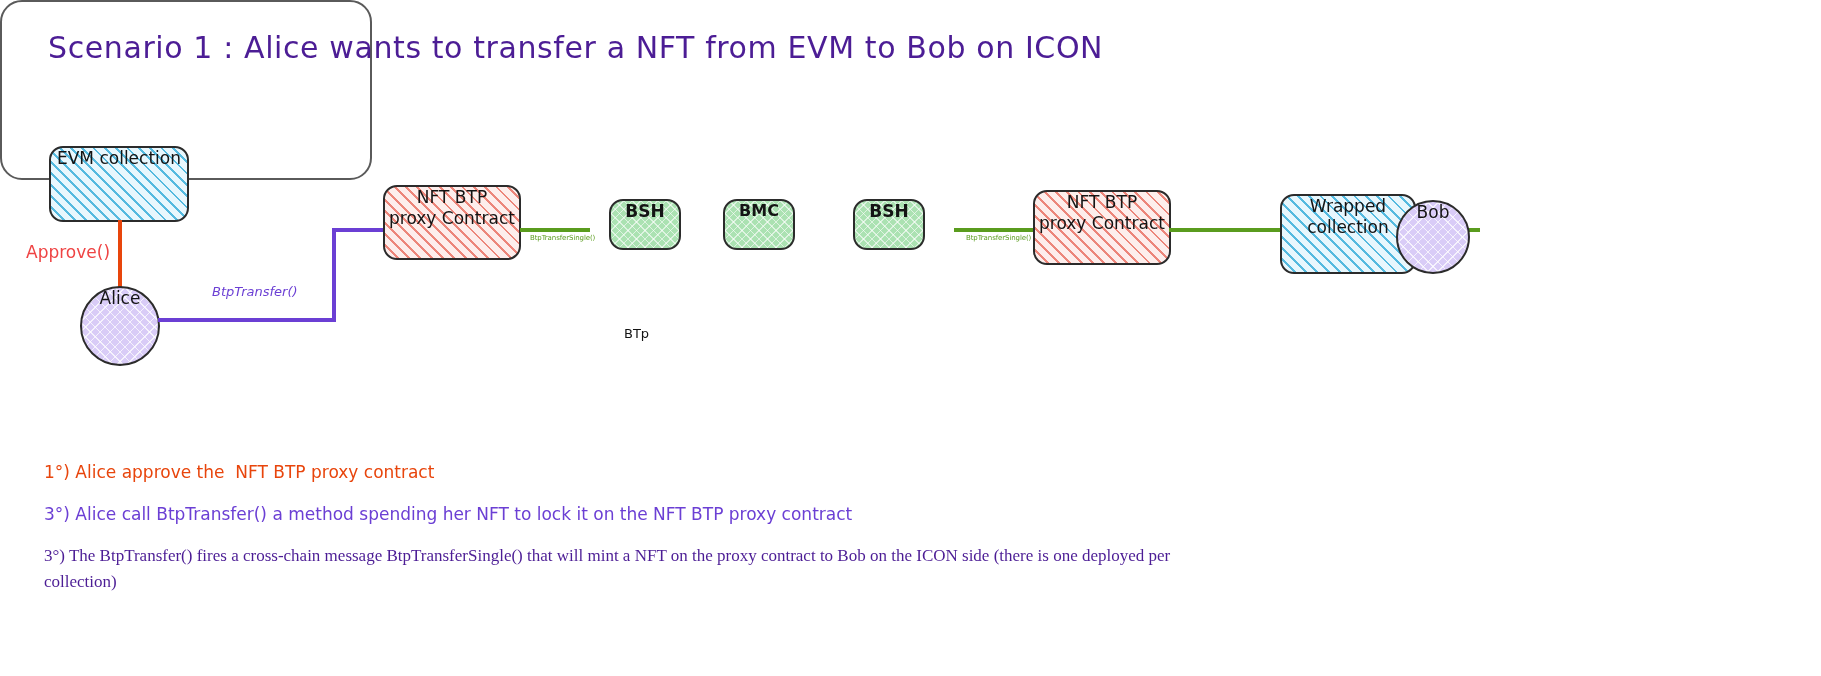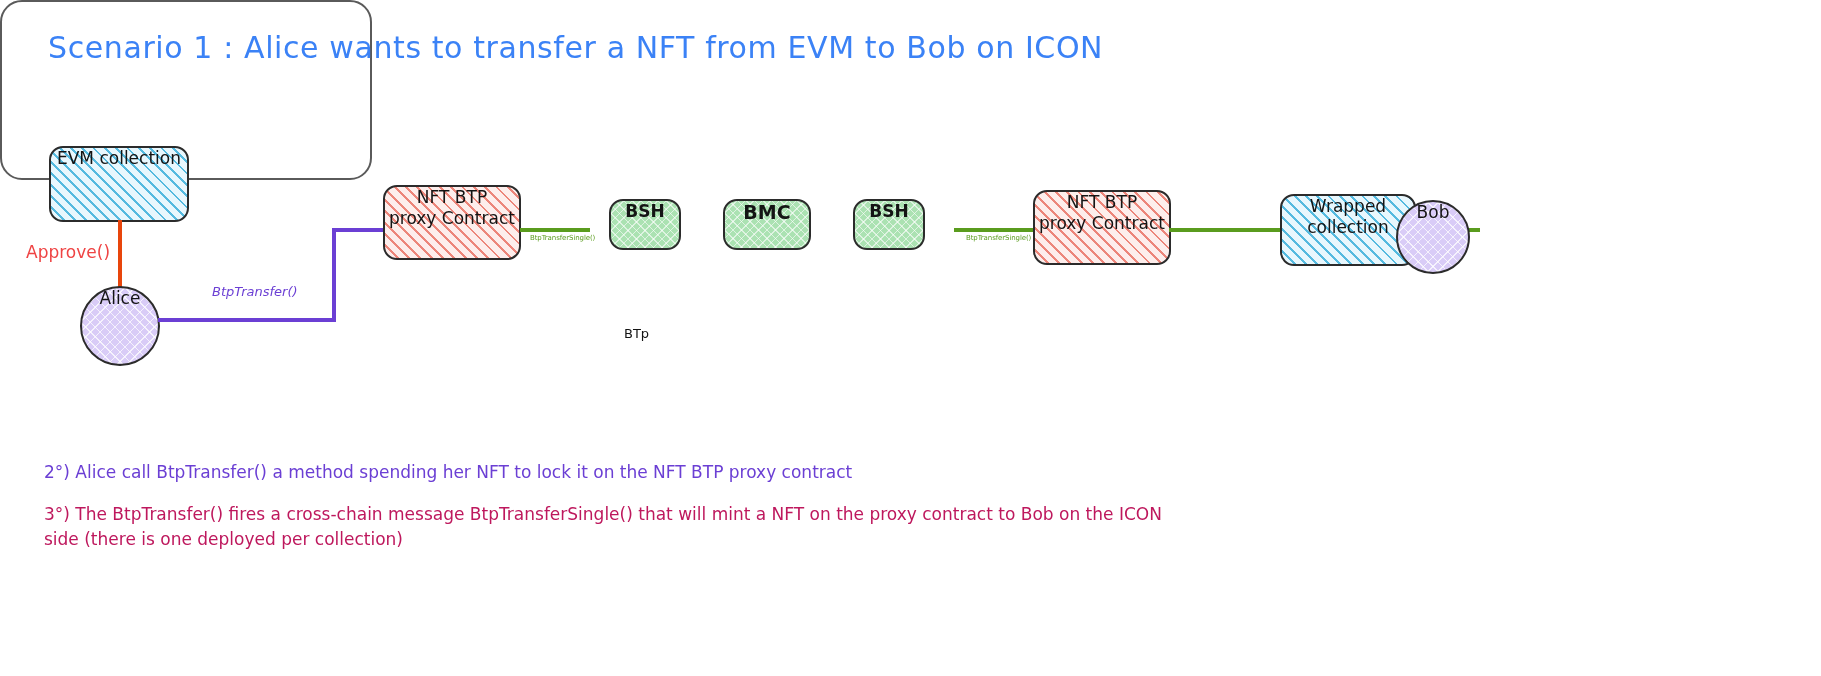--- a/index.html
+++ b/index.html
@@ -14,21 +14,21 @@
     overflow: hidden;
     font-family: "DejaVu Sans", sans-serif;
   }
 
   
   #title {
     position: absolute;
     left: 48px;
     top: 30px;
     font-size: 30px;
-    color: #3b82f6;
+    color: #4c1d95;
     letter-spacing: 0.6px;
     white-space: nowrap;
   }
 
   
   .node {
     position: absolute;
     box-sizing: border-box;
     display: flex;
     justify-content: center;
@@ -101,29 +101,29 @@
     border-radius: 22px;
     background: #ffffff;
   }
   #btp-label {
     left: 588px; top: 326px; width: 110px; height: 28px;
     font-size: 13px;
     justify-content: flex-start;
     padding-left: 36px;
   }
   #bsh-left   { left: 609px; top: 199px; width: 72px; height: 51px; font-size: 17px; }
-  #bmc        { left: 723px; top: 199px; width: 88px; height: 51px; font-size: 19px; }
+  #bmc        { left: 723px; top: 199px; width: 72px; height: 51px; font-size: 16px; }
   #bsh-right  { left: 853px; top: 199px; width: 72px; height: 51px; font-size: 17px; }
 
   #proxy-contract-right {
     left: 1033px; top: 190px; width: 138px; height: 75px;
     font-size: 17px;
   }
   #wrapped-collection {
-    left: 1280px; top: 194px; width: 136px; height: 72px;
+    left: 1280px; top: 194px; width: 136px; height: 80px;
     font-size: 17px;
   }
   #bob-node {
     left: 1396px; top: 200px; width: 74px; height: 74px;
     font-size: 17px;
   }
 
   
   .edge { position: absolute; }
 
@@ -181,21 +181,21 @@
   
   #legend { position: absolute; left: 44px; top: 460px; width: 1500px; }
   .legend-line {
     font-size: 17px;
     line-height: 1.5;
     margin-bottom: 16px;
     white-space: pre-wrap;
   }
   #legend-1 { color: #e8450c; }
   #legend-2 { color: #6b3fd4; }
-  #legend-3 { color: #be185d; max-width: 1135px; margin-bottom: 16px; }
+  #legend-3 { color: #4c1d95; max-width: 1135px; margin-bottom: 16px; font-family: Liberation Serif, serif; }
 </style>
 </head>
 <body>
 
 <div id="title">Scenario 1 : Alice wants to transfer a NFT from EVM to Bob  on ICON</div>
 
 <div class="node rbox hatch-blue" id="evm-collection">
   <span>EVM collection</span>
 </div>
 
@@ -256,15 +256,16 @@
   </div>
 </div>
 
 <div class="edge" id="edge-green-4"></div>
 
 <div class="node circle hatch-purple" id="bob-node">
   <span>Bob</span>
 </div>
 
 <div id="legend">
-  <div class="legend-line" id="legend-2">2°) Alice call BtpTransfer() a method spending her NFT to lock it on the NFT BTP proxy contract</div>
+  <div class="legend-line" id="legend-1">1°) Alice approve the  NFT BTP proxy contract</div>
+  <div class="legend-line" id="legend-2">3°) Alice call BtpTransfer() a method spending her NFT to lock it on the NFT BTP proxy contract</div>
   <div class="legend-line" id="legend-3">3°) The BtpTransfer() fires a cross-chain message BtpTransferSingle() that will mint a NFT on the proxy contract to Bob on the ICON side (there is one deployed per collection)</div>
 </div>
 
 </body></html>

